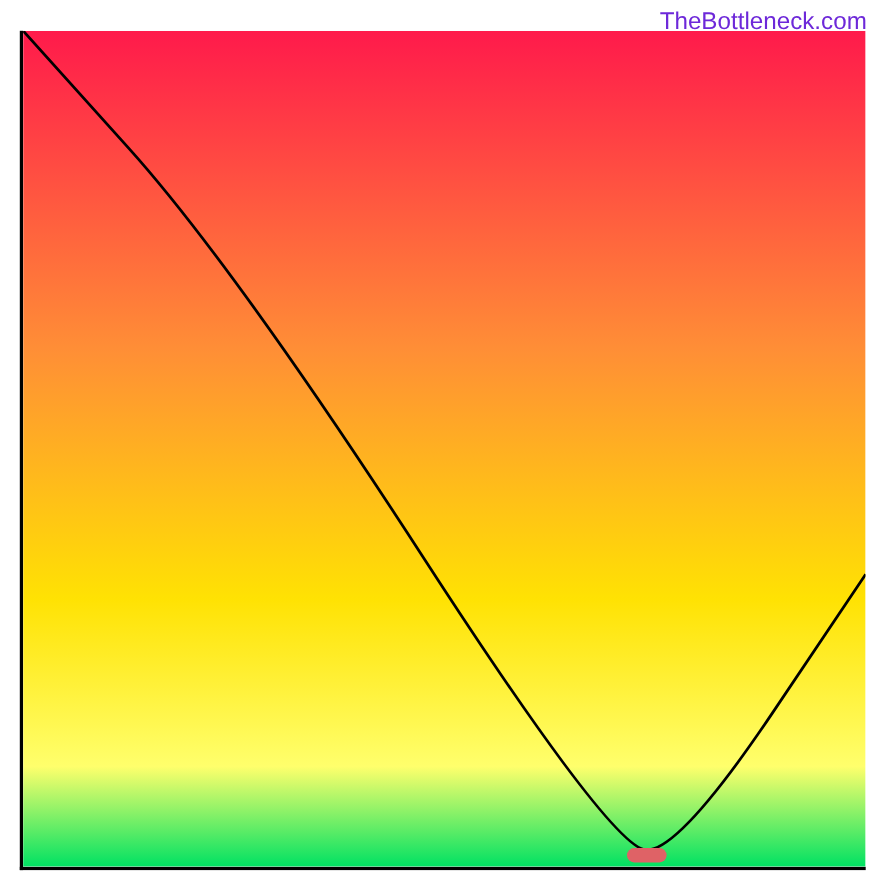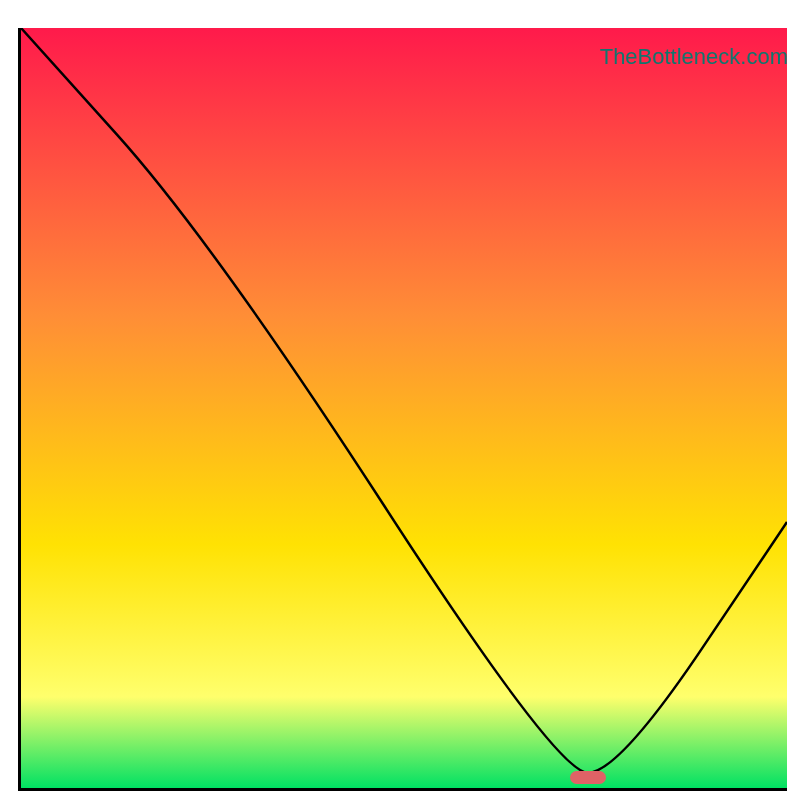--- a/index.html
+++ b/index.html
@@ -13,24 +13,23 @@
   .container {
     position: relative;
     width: 800px;
     height: 800px;
   }
   .watermark {
     position: absolute;
     top: 6px;
     right: 12px;
     font-size: 22px;
-    color: #0f766e;
+    color: #6d28d9;
     font-weight: 500;
     z-index: 10;
-    margin-top: 38px;
   }
   .plot-area {
     position: absolute;
     left: 18px;
     top: 28px;
     width: 766px;
     height: 760px;
     border-left: 3px solid #000;
     border-bottom: 3px solid #000;
     overflow: hidden;

